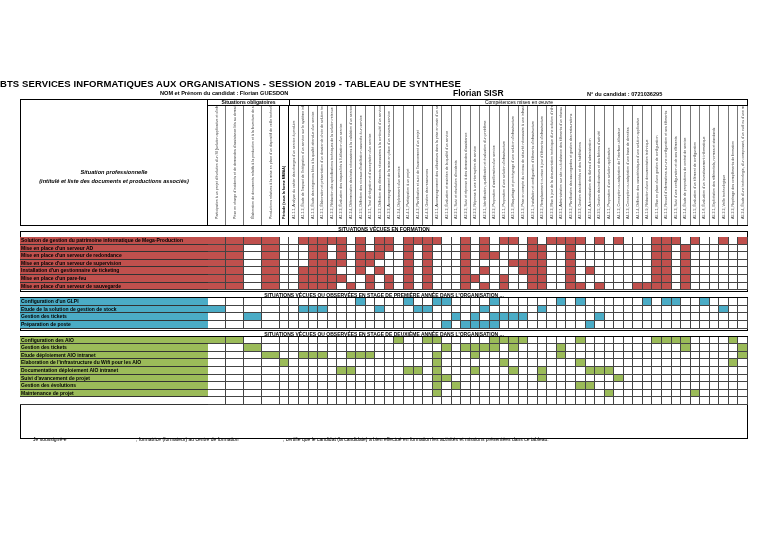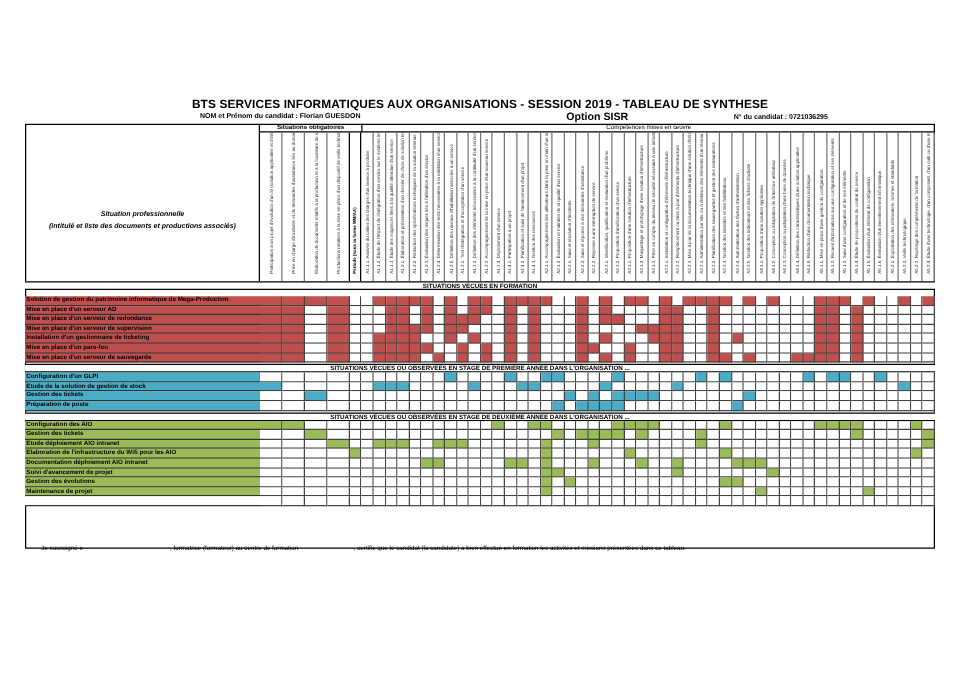--- a/index.html
+++ b/index.html
@@ -1,17 +1,17 @@
 <!DOCTYPE html>
 <html><head>
 <meta charset="utf-8">
 <style>
   html, body { margin:0; padding:0; background:#fff; }
   body { width:768px; height:544px; position:relative; overflow:hidden; font-family:"Liberation Sans", sans-serif; color:#000; }
-  .title { position:absolute; top:78px; left:0; width:768px; text-align:center; font-weight:bold; font-size:9.5px; letter-spacing:0.1px; }
+  .title { position:absolute; top:78px; left:0; width:768px; font-weight:bold; font-size:9.5px; letter-spacing:0.1px; }
   .cand-name { position:absolute; top:90px; left:160px; font-size:5.6px; font-weight:bold; }
   .option { position:absolute; top:88px; left:453px; font-size:8.5px; font-weight:bold; }
   .cand-num { position:absolute; top:91px; left:587px; font-size:5.6px; font-weight:bold; }
   .frame { position:absolute; left:20px; top:99px; width:728px; height:340px; border:1px solid #000; box-sizing:border-box; }
   .hdr-left-box { position:absolute; left:20px; top:99px; width:188px; height:126px; border-right:1px solid #000; box-sizing:border-box; }
   .sit-oblig { position:absolute; left:208px; top:99px; width:82px; height:7px; border-bottom:1px solid #000; border-right:1px solid #000; font-size:5px; font-weight:bold; text-align:center; line-height:7px; box-sizing:border-box; }
   .comp-mises { position:absolute; left:290px; top:99px; width:458px; height:7px; border-bottom:1px solid #000; font-size:5px; text-align:center; line-height:7px; box-sizing:border-box; }
   .sit-pro { position:absolute; left:20px; top:168px; width:188px; text-align:center; font-size:5.6px; font-style:italic; font-weight:bold; line-height:9px; }
   .colhdr { position:absolute; top:106px; height:119px; border-right:1px solid #777; box-sizing:border-box; overflow:hidden; }
   .colhdr span { position:absolute; left:50%; bottom:2px; transform-origin:0 0; transform:rotate(-90deg) translate(0,-50%); white-space:nowrap; font-size:3.6px; color:#333; }
@@ -19,21 +19,21 @@
   .row { position:absolute; left:20px; width:728px; height:7.6px; }
   .row .label { position:absolute; left:0; top:0; width:188px; height:100%; font-size:5px; font-weight:bold; line-height:7.6px; padding-left:1px; box-sizing:border-box; white-space:nowrap; overflow:hidden; border-bottom:1px solid #333; }
   .row .cell { position:absolute; top:0; height:100%; border-right:1px solid #444; border-bottom:1px solid #444; box-sizing:border-box; background:#fff; }
   .footer { position:absolute; top:436px; font-size:5px; }
 </style>
 </head>
 <body>
 
 <div class="title">BTS SERVICES INFORMATIQUES AUX ORGANISATIONS - SESSION 2019 - TABLEAU DE SYNTHESE</div>
 <div class="cand-name">NOM et Prénom du candidat : Florian GUESDON</div>
-<div class="option">Option SISR</div>
+<div class="option">Florian SISR</div>
 <div class="cand-num">N° du candidat : 0721036295</div>
 
 <div class="frame"></div>
 <div class="hdr-left-box"></div>
 <div class="sit-oblig">Situations obligatoires</div>
 <div class="comp-mises">Compétences mises en œuvre</div>
 <div class="sit-pro">
   <div>Situation professionnelle</div>
   <div>(intitulé et liste des documents et productions associés)</div>
 </div>

